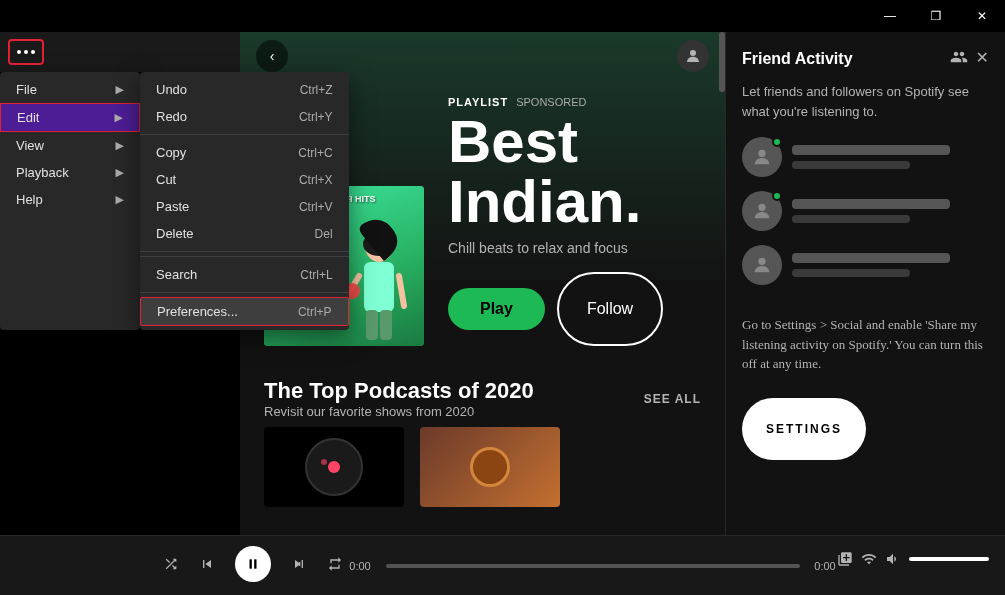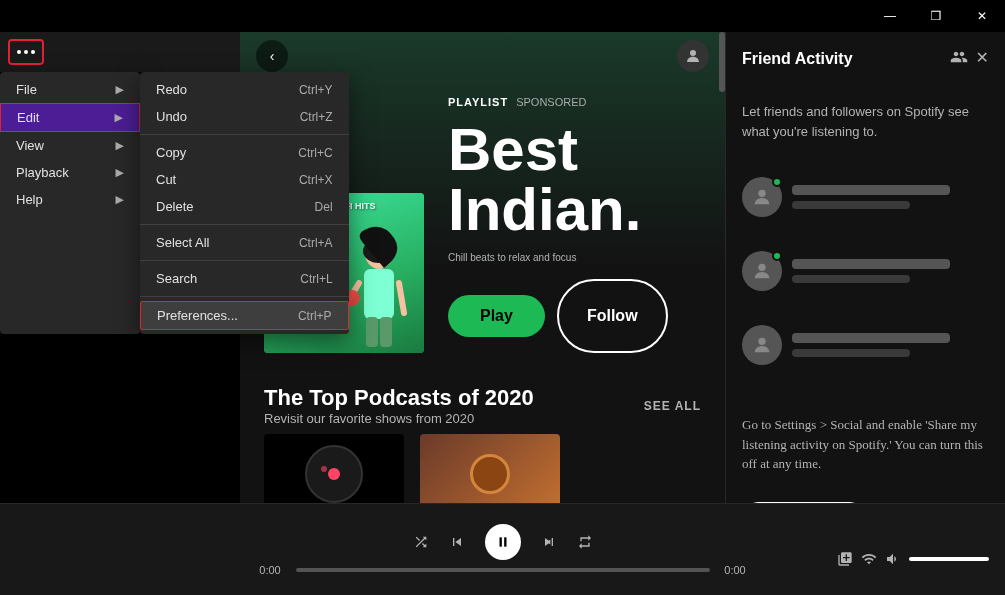--- a/index.html
+++ b/index.html
@@ -271,24 +271,24 @@
     }
 
     .playlist-info {
       flex: 1;
     }
     .playlist-title {
       font-size: 60px;
       font-weight: 900;
       color: #fff;
       line-height: 1;
-      margin: 12px 0;
+      margin: 4px 0;
     }
     .playlist-desc {
-      font-size: 10px;
+      font-size: 14px;
       color: #b3b3b3;
       margin-top: 8px;
     }
     .playlist-actions {
       display: flex;
       gap: 12px;
       margin-top: 16px;
       align-items: center;
     }
     .play-btn {
@@ -301,21 +301,21 @@
       font-weight: bold;
       cursor: pointer;
     }
     .follow-btn {
       background: transparent;
       color: #fff;
       border: 2px solid #fff;
       border-radius: 50px;
       padding: 26px 28px;
       font-size: 16px;
-      font-weight: bold;
+      font-weight: normal;
       cursor: pointer;
     }
 
     
     .podcasts-section {
       padding: 16px 24px;
     }
     .section-header {
       display: flex;
       align-items: center;
@@ -380,21 +380,20 @@
     }
 
     
     .friend-activity {
       width: 280px;
       background: #121212;
       border-left: 1px solid #282828;
       display: flex;
       flex-direction: column;
       padding: 16px;
-      gap: 20px;
     }
     .fa-header {
       display: flex;
       align-items: center;
       justify-content: space-between;
       margin-bottom: 12px;
     }
     .fa-title {
       font-size: 16px;
       font-weight: bold;
@@ -465,37 +464,36 @@
       color: #b3b3b3;
       line-height: 1.5;
       margin-top: 16px;
       font-family: Liberation Serif, serif;
     }
     .settings-btn {
       background: #fff;
       color: #000;
       border: none;
       border-radius: 50px;
-      padding: 10px 24px;
+      padding: 24px 24px;
       font-size: 12px;
       font-weight: bold;
       letter-spacing: 2px;
       cursor: pointer;
-      margin-top: 8px;
+      margin-top: 24px;
       text-transform: uppercase;
       align-self: flex-start;
     }
 
     
     .playback-bar {
-      height: 92px;
+      height: 60px;
       background: #181818;
       border-top: 1px solid #282828;
       display: flex;
-      flex-direction: column;
       align-items: center;
       justify-content: center;
       padding: 0 0;
       position: relative;
     }
     .playback-controls {
       display: flex;
       align-items: center;
       gap: 20px;
       margin-bottom: 4px;
@@ -603,45 +601,45 @@
             <span class="arrow">▶</span>
           </div>
           <div class="dropdown-item">
             <span>Help</span>
             <span class="arrow">▶</span>
           </div>
         </div>
 
         <div class="submenu">
           <div class="submenu-item">
+            <span>Undo</span>
+            <span class="shortcut">Ctrl+Z</span>
+          </div>
+          <div class="submenu-item">
             <span>Redo</span>
             <span class="shortcut">Ctrl+Y</span>
-          </div>
-          <div class="submenu-item">
-            <span>Undo</span>
-            <span class="shortcut">Ctrl+Z</span>
           </div>
           <div class="submenu-separator"></div>
           <div class="submenu-item">
             <span>Copy</span>
             <span class="shortcut">Ctrl+C</span>
           </div>
           <div class="submenu-item">
             <span>Cut</span>
             <span class="shortcut">Ctrl+X</span>
           </div>
           <div class="submenu-item">
+            <span>Paste</span>
+            <span class="shortcut">Ctrl+V</span>
+          </div>
+          <div class="submenu-item">
             <span>Delete</span>
             <span class="shortcut">Del</span>
           </div>
           <div class="submenu-separator"></div>
-          <div class="submenu-item">
-            <span>Select All</span>
-            <span class="shortcut">Ctrl+A</span>
-          </div>
           <div class="submenu-separator"></div>
           <div class="submenu-item">
             <span>Search</span>
             <span class="shortcut">Ctrl+L</span>
           </div>
           <div class="submenu-separator"></div>
           <div class="submenu-item highlighted" style="border:1.5px solid #e22134;">
             <span>Preferences...</span>
             <span class="shortcut">Ctrl+P</span>
           </div>

